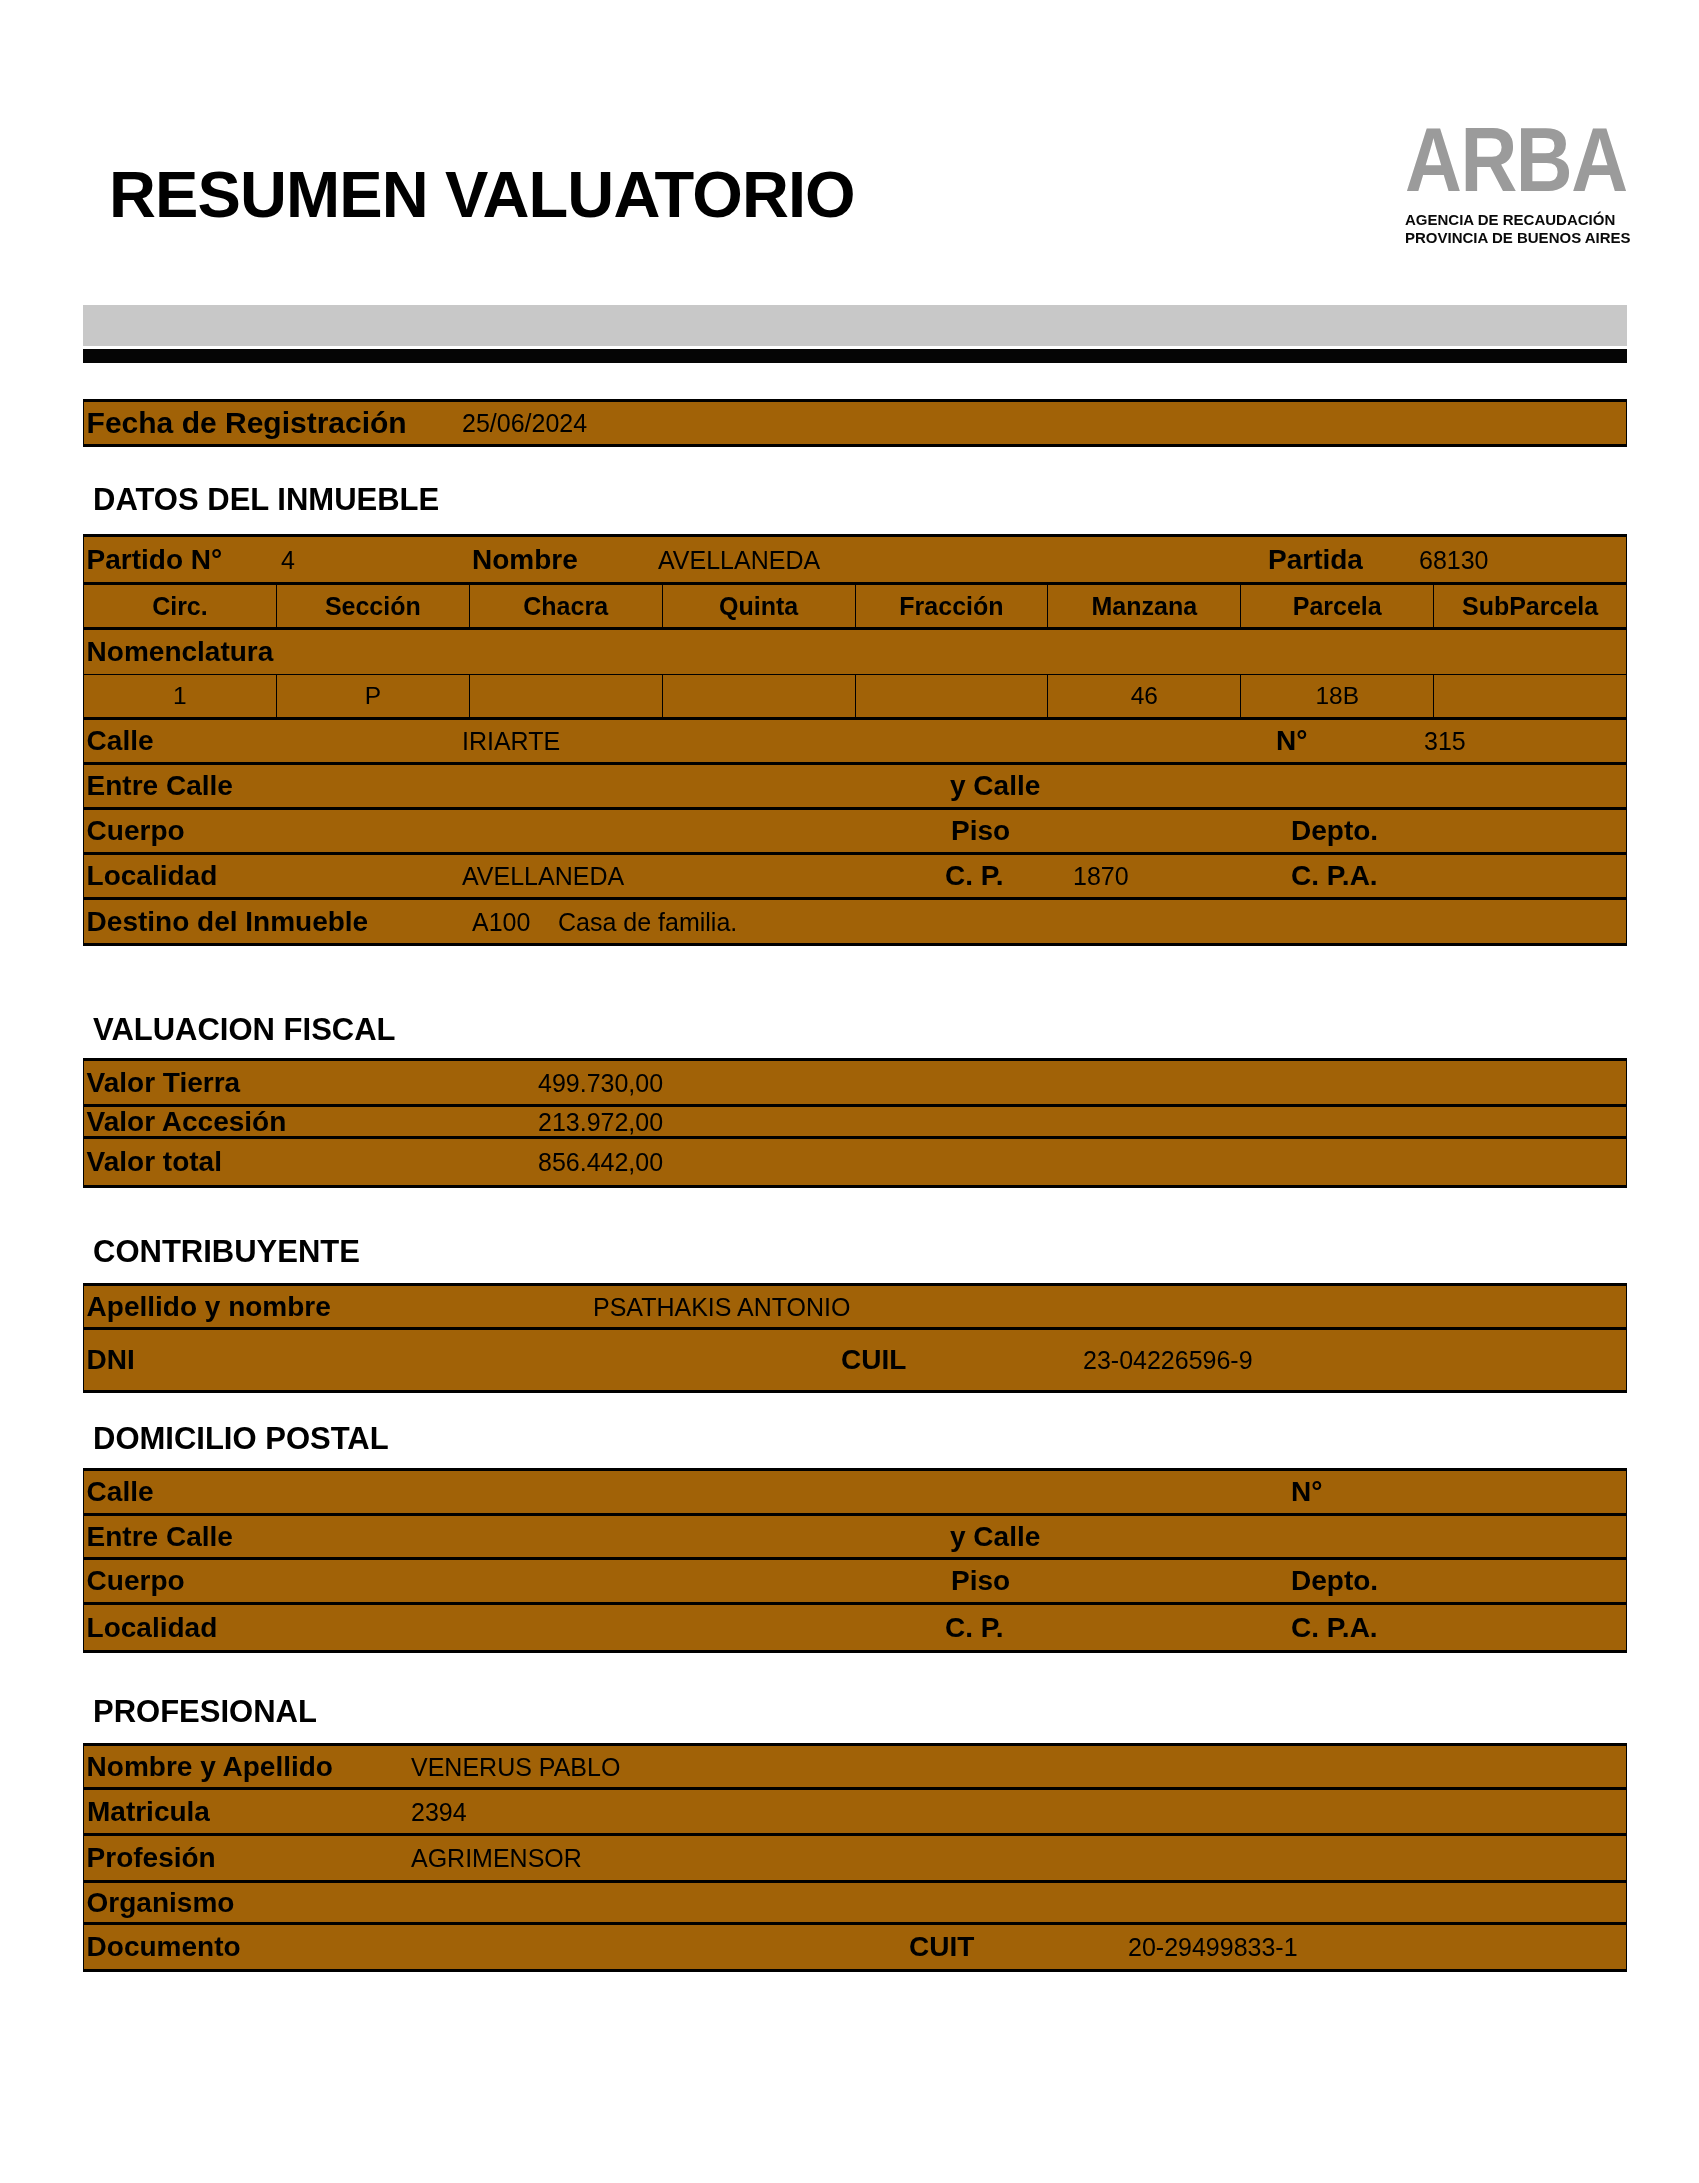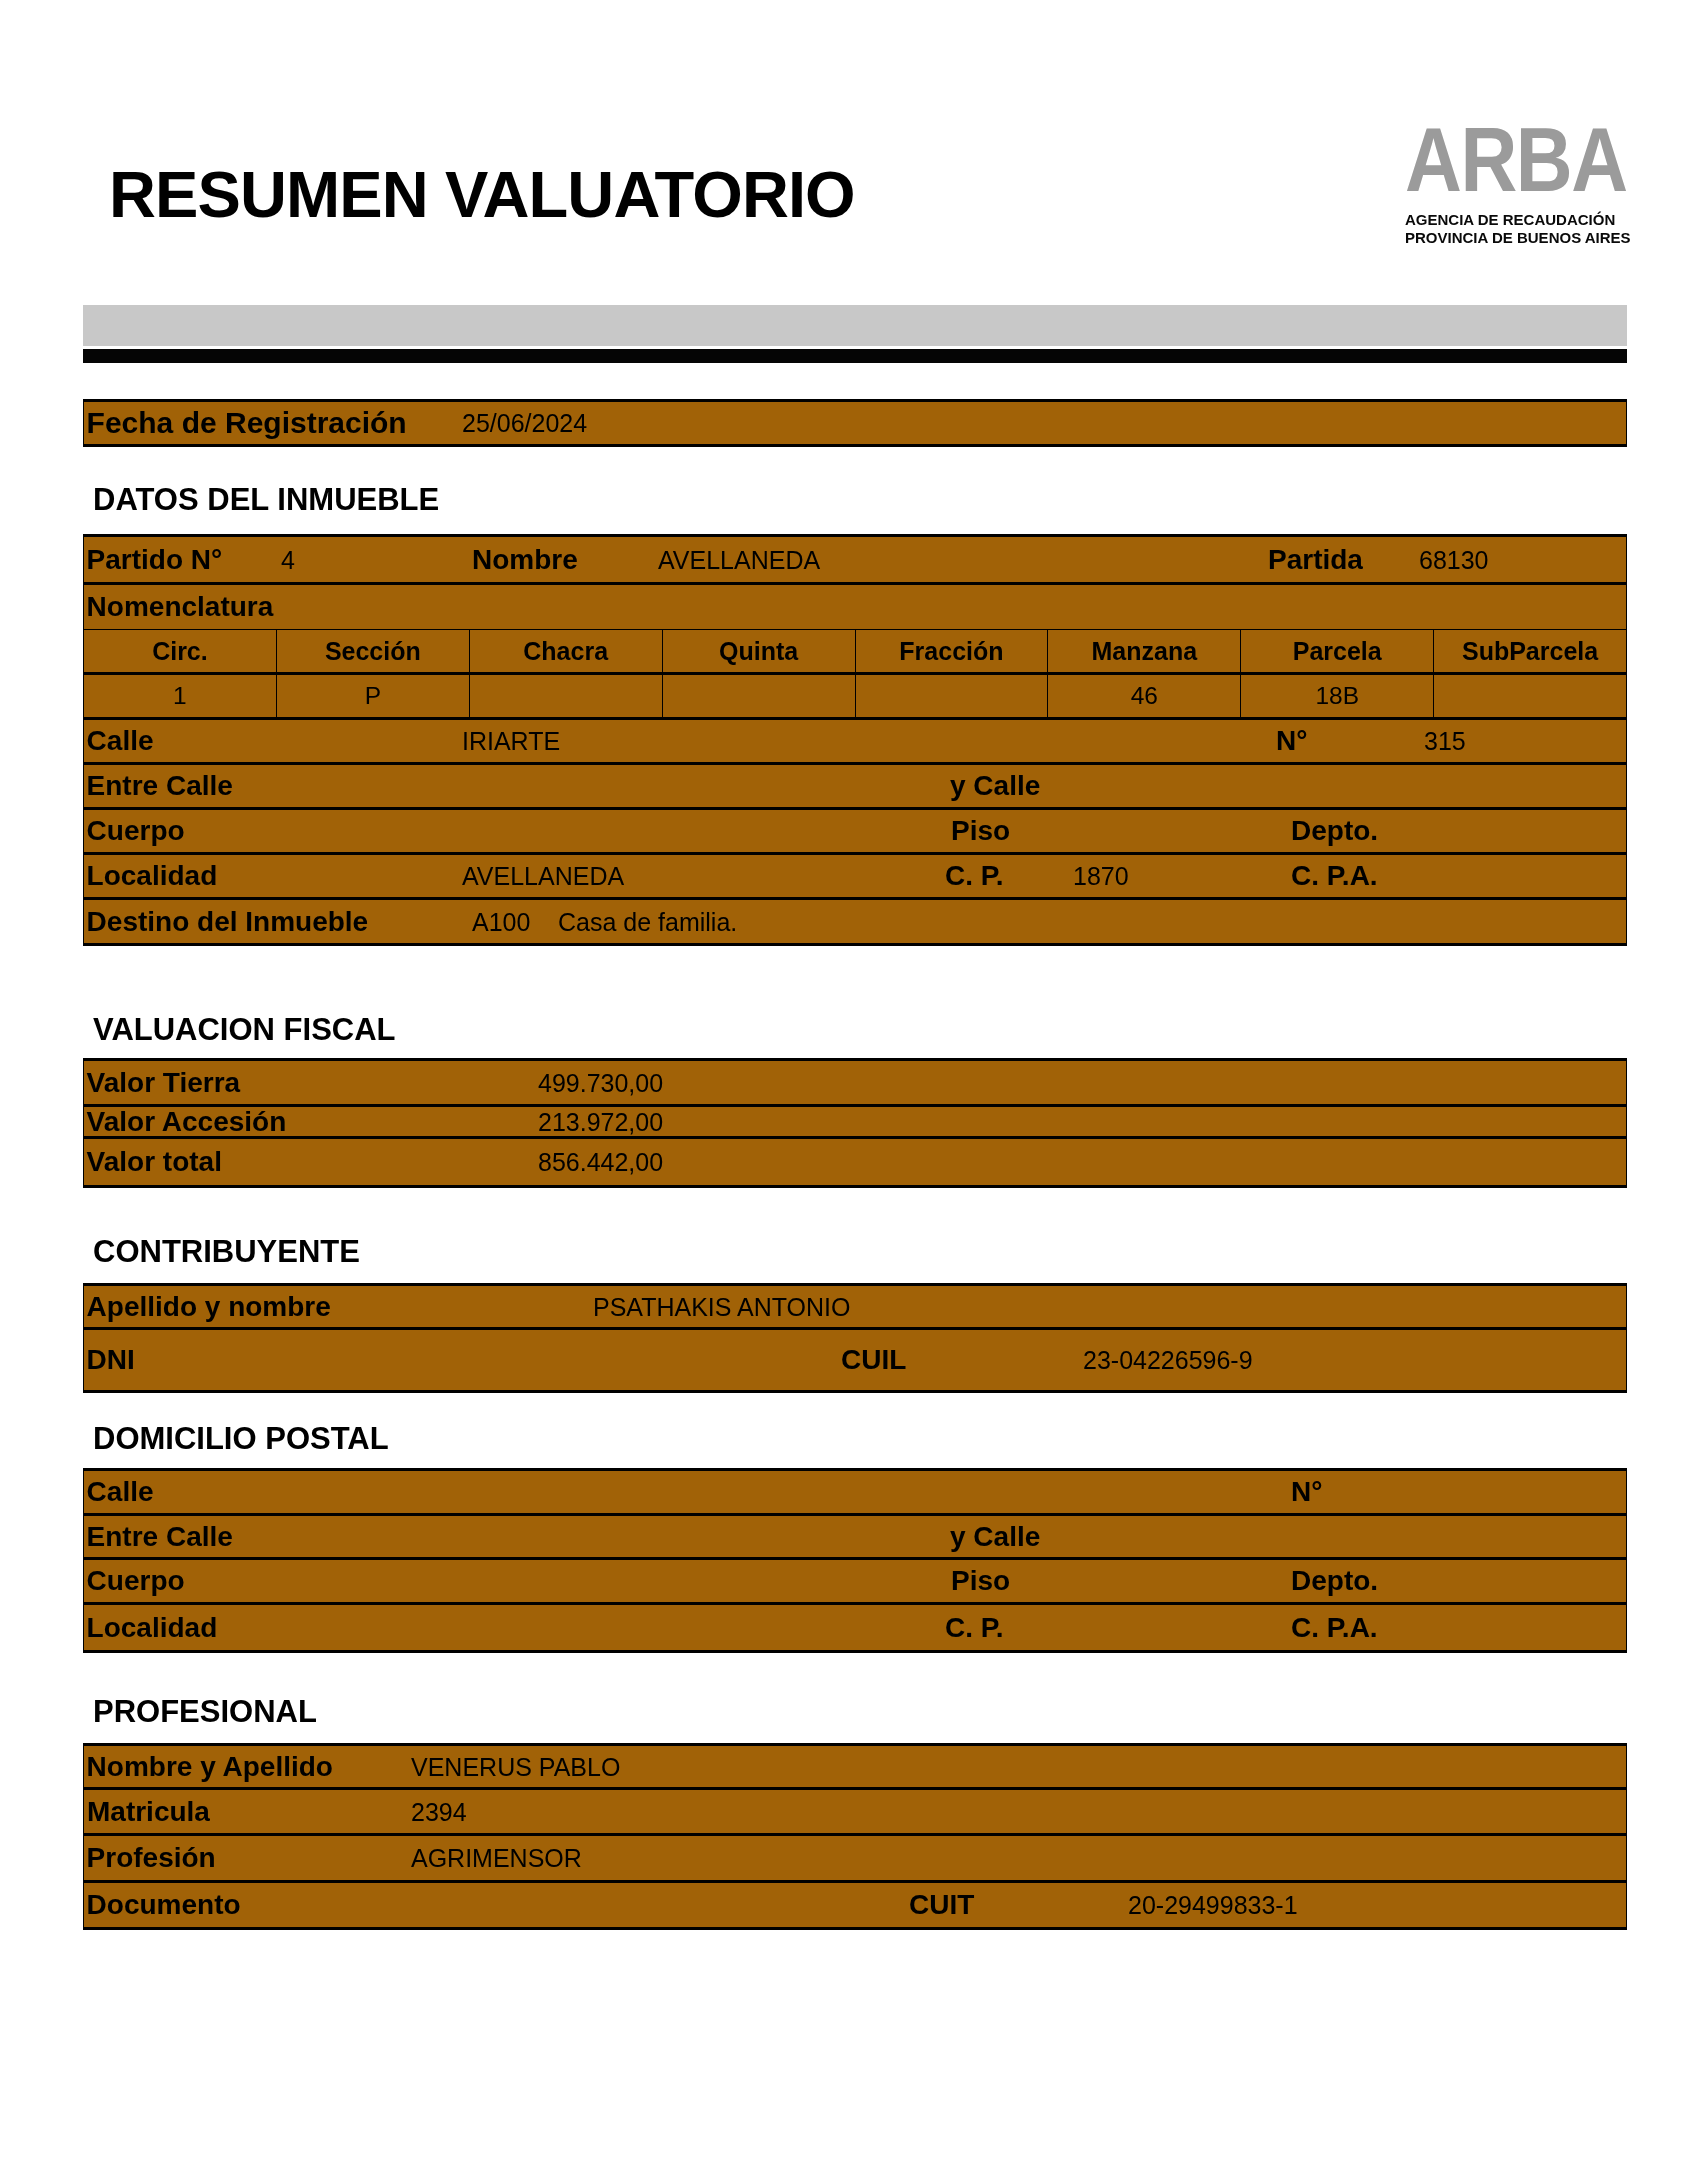--- a/index.html
+++ b/index.html
@@ -94,50 +94,50 @@
 
 <div class="abs box" style="top:534px">
   <div class="tr" style="height:48px">
     <span class="c b" style="left:2.6px">Partido N°</span>
     <span class="c v" style="left:197px">4</span>
     <span class="c b" style="left:388px">Nombre</span>
     <span class="c v" style="left:574px">AVELLANEDA</span>
     <span class="c b" style="left:1184px">Partida</span>
     <span class="c v" style="left:1335px">68130</span>
   </div>
+  <div class="tr" style="height:45px">
+    <div class="cols">
+      <div class="col">
+          <span class="colh">Circ.</span>
+        </div>
+      <div class="col">
+          <span class="colh">Sección</span>
+        </div>
+      <div class="col">
+          <span class="colh">Chacra</span>
+        </div>
+      <div class="col">
+          <span class="colh">Quinta</span>
+        </div>
+      <div class="col">
+          <span class="colh">Fracción</span>
+        </div>
+      <div class="col">
+          <span class="colh">Manzana</span>
+        </div>
+      <div class="col">
+          <span class="colh">Parcela</span>
+        </div>
+      <div class="col">
+          <span class="colh">SubParcela</span>
+        </div>
+    </div>
+  </div>
   <div class="tr thin" style="height:45px">
     <span class="c b" style="left:2.6px">Nomenclatura</span>
-  </div>
-  <div class="tr" style="height:45px">
-    <div class="cols">
-      <div class="col">
-          <span class="colh">Circ.</span>
-        </div>
-      <div class="col">
-          <span class="colh">Sección</span>
-        </div>
-      <div class="col">
-          <span class="colh">Chacra</span>
-        </div>
-      <div class="col">
-          <span class="colh">Quinta</span>
-        </div>
-      <div class="col">
-          <span class="colh">Fracción</span>
-        </div>
-      <div class="col">
-          <span class="colh">Manzana</span>
-        </div>
-      <div class="col">
-          <span class="colh">Parcela</span>
-        </div>
-      <div class="col">
-          <span class="colh">SubParcela</span>
-        </div>
-    </div>
   </div>
   <div class="tr" style="height:45px">
     <div class="cols">
       <div class="col">
           <span class="colv">1</span>
         </div>
       <div class="col">
           <span class="colv">P</span>
         </div>
       <div class="col">
@@ -251,19 +251,22 @@
     <span class="c v" style="left:327px">VENERUS PABLO</span>
   </div>
   <div class="tr" style="height:46px">
     <span class="c b" style="left:3px">Matricula</span>
     <span class="c v" style="left:327px">2394</span>
   </div>
   <div class="tr" style="height:47px">
     <span class="c b" style="left:2.6px">Profesión</span>
     <span class="c v" style="left:327px">AGRIMENSOR</span>
   </div>
+  <div class="tr" style="height:42px">
+    <span class="c b" style="left:2.6px">Organismo</span>
+  </div>
   <div class="tr last" style="height:44px">
     <span class="c b" style="left:2.6px">Documento</span>
     <span class="c b" style="left:825px">CUIT</span>
     <span class="c v" style="left:1044px">20-29499833-1</span>
   </div>
 </div>
 
 
 </body></html>

